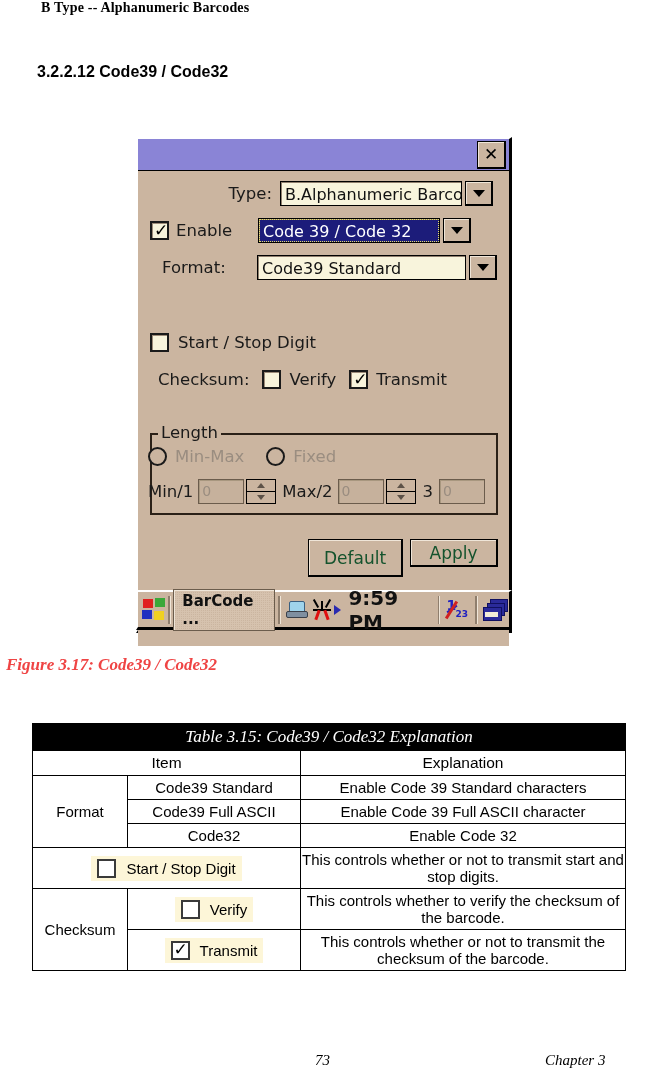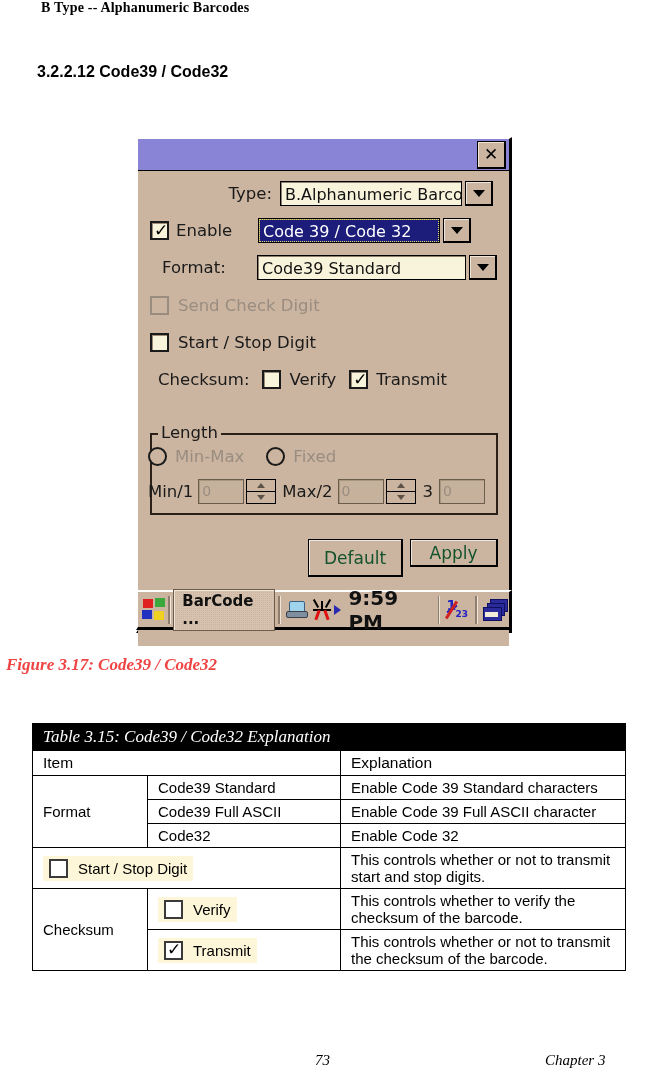--- a/index.html
+++ b/index.html
@@ -204,23 +204,23 @@
   .tbl-wrap{
     position:absolute;left:32px;top:723px;width:594px;
   }
   table.spec{
     border-collapse:collapse;width:100%;
     font-family:"Liberation Sans",sans-serif;
     font-size:15px;color:#000;
   }
   table.spec td,table.spec th{
     border:1px solid #000;
-    padding:3px 10px;
+    padding:3px 0;
     vertical-align:middle;
-    text-align:left;font-weight:normal;
+    text-align:center;font-weight:normal;
   }
   .tbl-title{
     background:#000;color:#fff;
     font-family:"Liberation Serif",serif;
     font-style:italic;font-weight:bold;font-size:17px;
     padding:3px 6px 4px 8px;border:1px solid #000;
   }
   .hdr{font-weight:bold;font-size:15.5px;padding-top:5px;padding-bottom:5px;}
   .col-a{width:94px;}
   .col-b{width:172px;}
@@ -289,24 +289,20 @@
     <div class="row" style="position:absolute;left:24px;top:84px;width:348px;">
       <span class="lbl" style="width:95px;">Format:</span>
       <div class="combo">
         <div class="combo-field" style="width:209px;">Code39 Standard</div>
         <div class="combo-arrow">
             <span class="tri-down"></span>
           </div>
       </div>
     </div>
 
-    <div class="row" style="position:absolute;left:12px;top:125px;">
-      <div class="cb dim" style="margin-right:9px;"></div>
-      <span class="lbl dim">Send Check Digit</span>
-    </div>
 
     <div class="row" style="position:absolute;left:12px;top:162px;">
       <div class="cb" style="margin-right:9px;"></div>
       <span class="lbl">Start / Stop Digit</span>
     </div>
 
     <div class="row" style="position:absolute;left:20px;top:199px;">
       <span class="lbl" style="margin-right:13px;">Checksum:</span>
       <div class="cb" style="margin-right:8px;"></div>
       <span class="lbl" style="margin-right:13px;">Verify</span>

